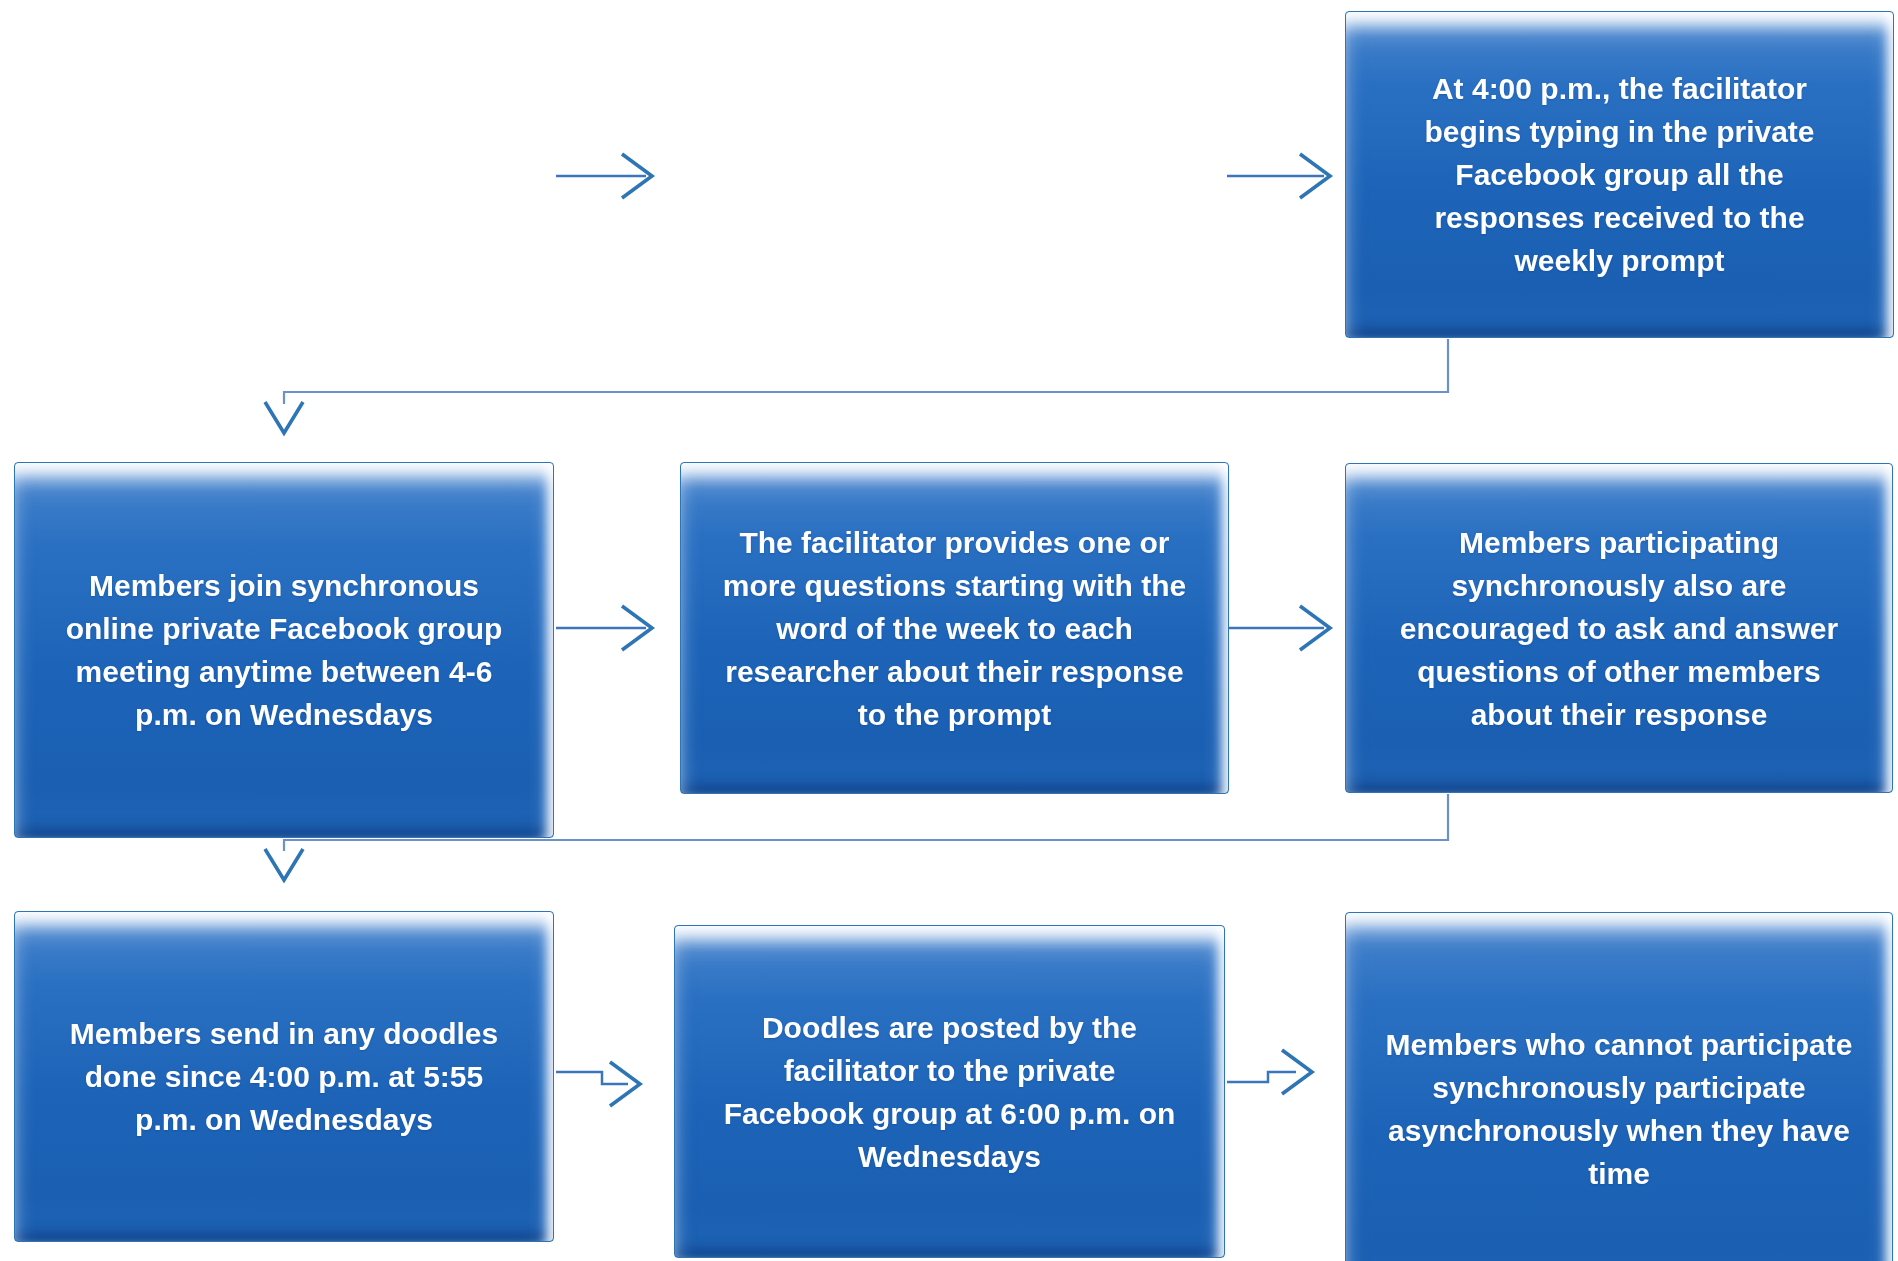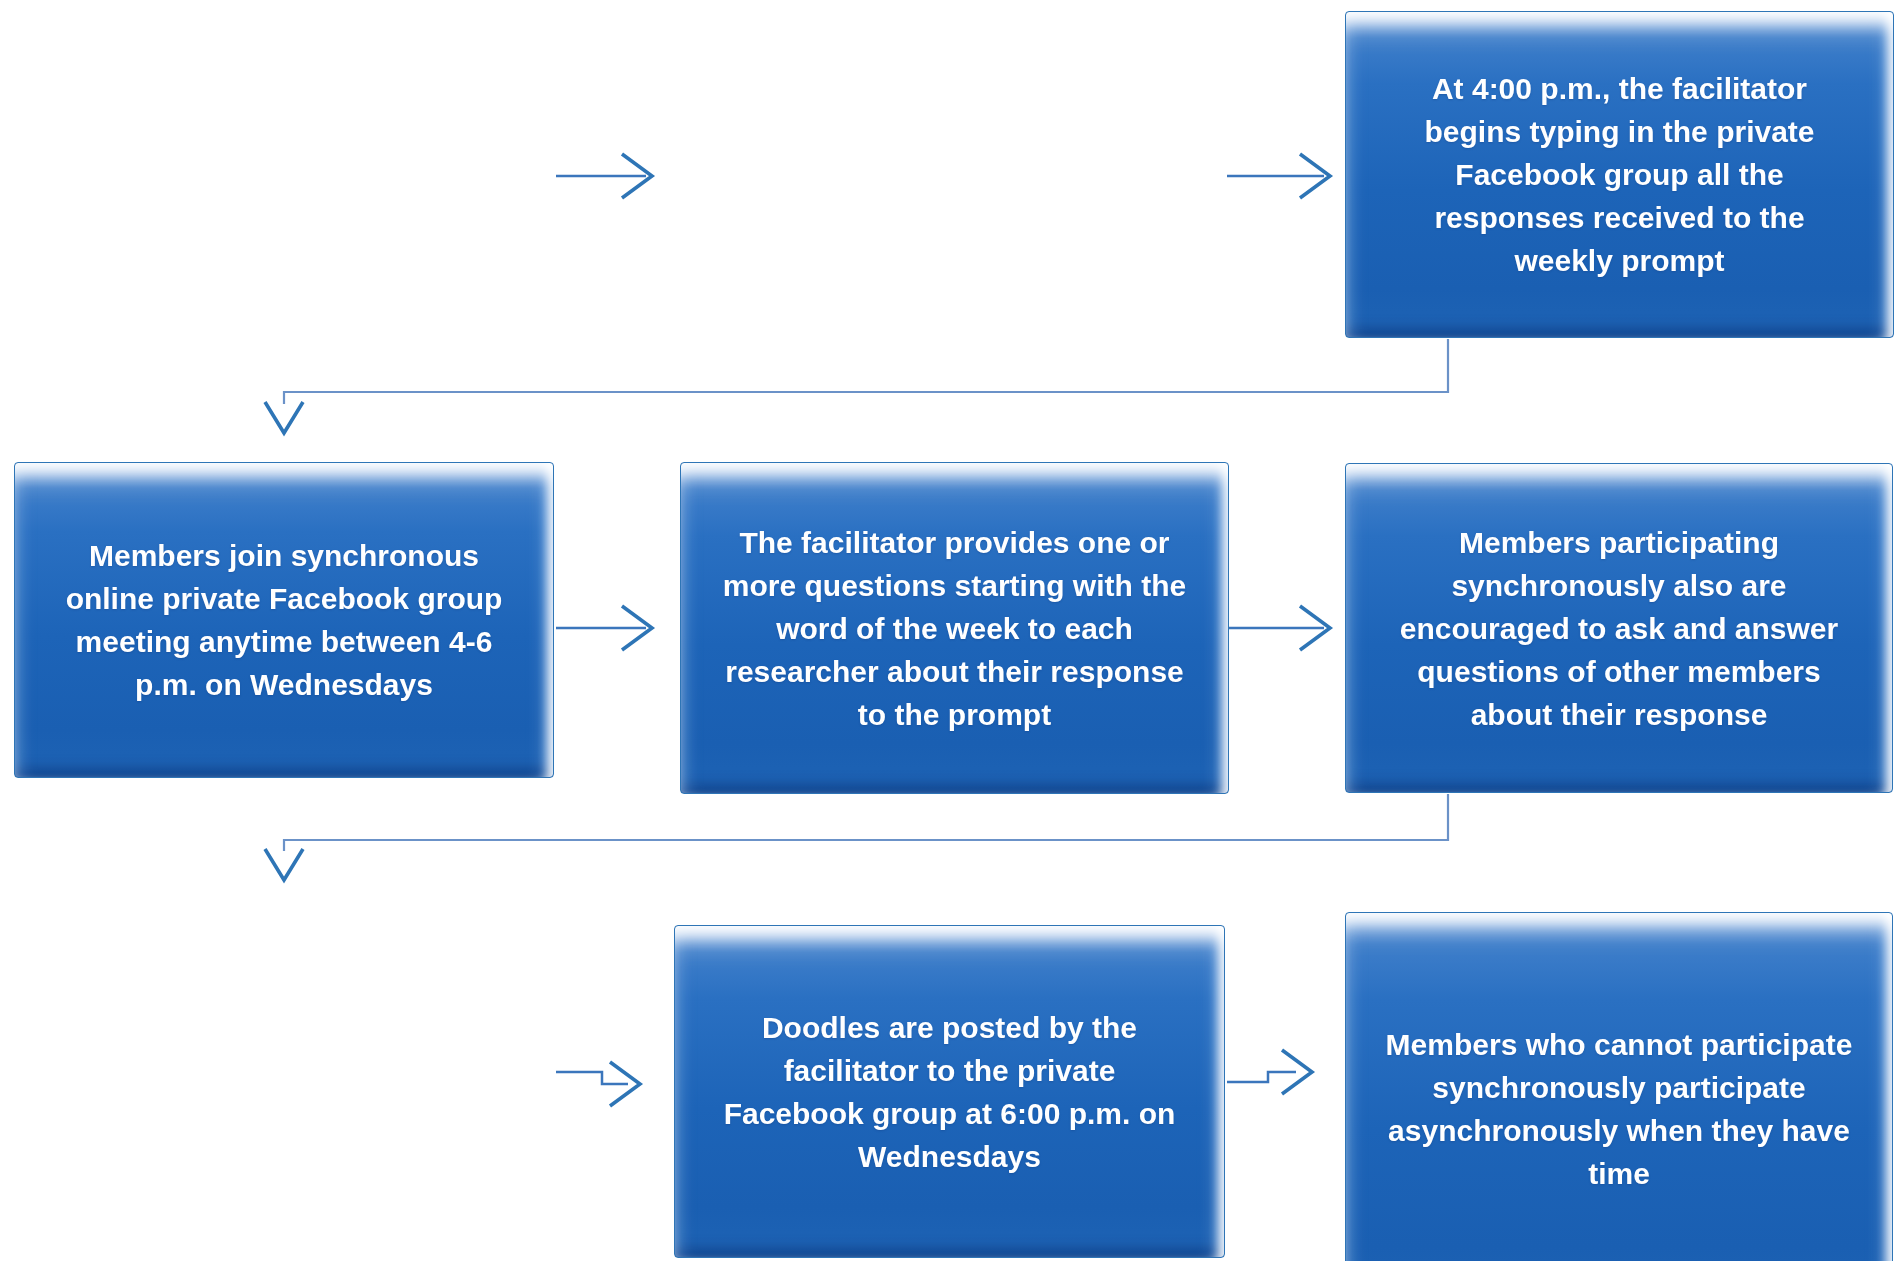--- a/index.html
+++ b/index.html
@@ -40,21 +40,21 @@
     font-size:30px;
     line-height:43px;
     font-weight:700;
     text-align:center;
     padding:0 38px;
     text-shadow:0 1px 2px rgba(20,60,130,0.35);
   }
   .b1{left:14px;top:11px;width:540px;height:327px}
   .b2{left:678px;top:11px;width:549px;height:327px}
   .b3{left:1345px;top:11px;width:549px;height:327px}
-  .b4{left:14px;top:462px;width:540px;height:316px}
+  .b4{left:14px;top:462px;width:540px;height:376px}
   .b5{left:680px;top:462px;width:549px;height:332px}
   .b6{left:1345px;top:463px;width:548px;height:330px}
   .b7{left:14px;top:911px;width:540px;height:331px}
   .b8{left:674px;top:925px;width:551px;height:333px}
   .b9{left:1345px;top:912px;width:548px;height:394px}
   svg.connectors{position:absolute;inset:0;pointer-events:none;}
   .cline{stroke:#3B76BC;stroke-width:2.5;fill:none;}
   .cline-light{stroke:#6B92C8;stroke-width:2.2;fill:none;}
   .chev{stroke:#2E75B6;stroke-width:3.6;fill:none;stroke-linejoin:miter;}
 </style>
@@ -111,20 +111,23 @@
   </div>
   <div class="box b4">
     <div class="txt">Members join synchronous online private Facebook group meeting anytime between 4-6 p.m. on Wednesdays</div>
   </div>
   <div class="box b5">
     <div class="txt">The facilitator provides one or more questions starting with the word of the week to each researcher about their response to the prompt</div>
   </div>
   <div class="box b6">
     <div class="txt">Members participating synchronously also are encouraged to ask and answer questions  of other members about their response</div>
   </div>
+  <div class="box b7">
+    <div class="txt">Members send in any doodles done since 4:00 p.m. at 5:55 p.m. on Wednesdays</div>
+  </div>
   <div class="box b8">
     <div class="txt">Doodles are posted by the facilitator to the private Facebook group at 6:00 p.m. on Wednesdays</div>
   </div>
   <div class="box b9">
     <div class="txt">Members who cannot participate synchronously participate asynchronously when they have time</div>
   </div>
 
 </div>
 
 </body></html>

